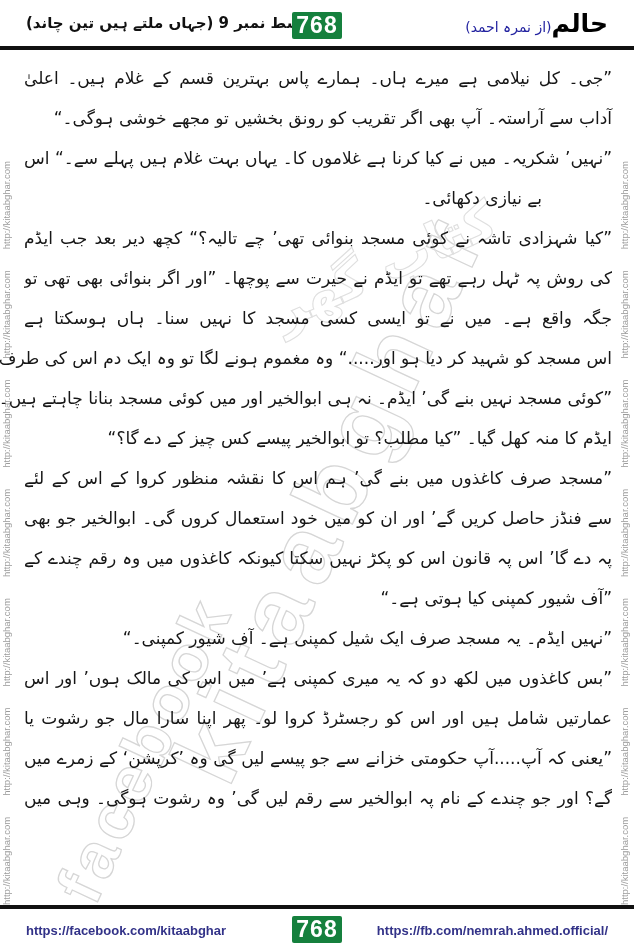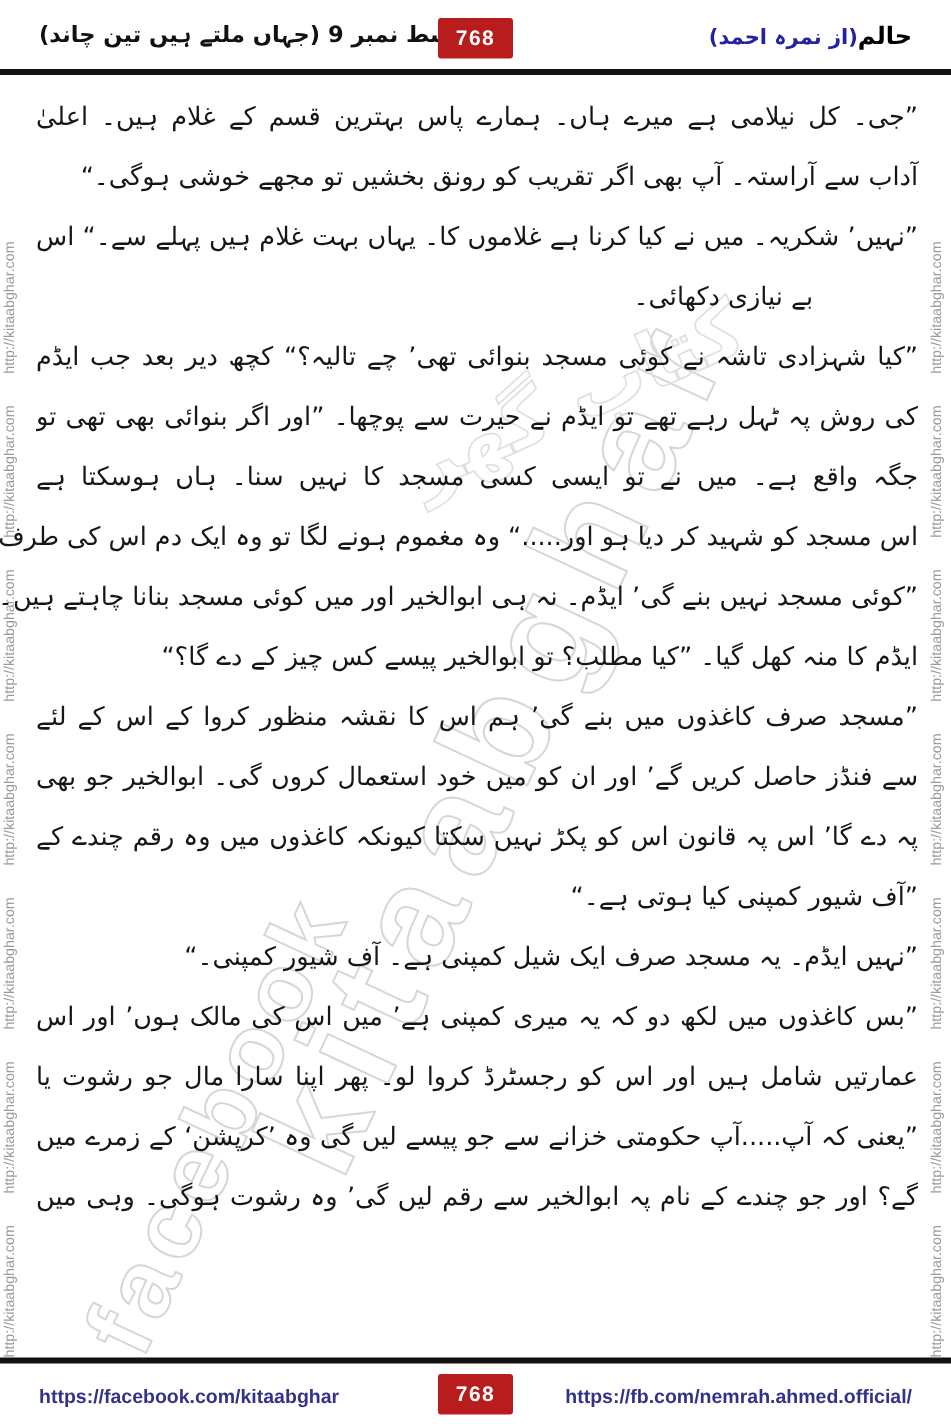--- a/index.html
+++ b/index.html
@@ -16,27 +16,27 @@
     position:absolute; top:0; left:0; right:0; height:46px;
     display:flex; align-items:center; justify-content:space-between;
     padding:0 26px; box-sizing:border-box;
     z-index:3;
   }
   .header-left {
     direction:rtl; font-size:15px; font-weight:bold; color:#111;
     white-space:nowrap;
   }
   .header-right { direction:rtl; white-space:nowrap; }
-  .header-right .book-title { font-size:16px; font-weight:bold; color:#000; }
-  .header-right .book-author { font-size:14px; font-weight:bold; color:#2323a0; }
+  .header-right .book-title { font-size:25px; font-weight:bold; color:#000; }
+  .header-right .book-author { font-size:14px; font-weight:normal; color:#2323a0; }
 
   .page-badge {
-    background:#b91c1c; color:#ffffff;
+    background:#15803d; color:#ffffff;
     font-family:"Liberation Sans", sans-serif;
-    font-size:14px; font-weight:bold;
+    font-size:23px; font-weight:bold;
     width:50px; height:27px; line-height:27px;
     text-align:center; border-radius:2px;
     letter-spacing:1px;
   }
   .header .page-badge { position:absolute; left:292px; top:12px; }
 
   .rule-top { position:absolute; top:46px; left:0; width:634px; height:4px; background:#111; z-index:3; }
   .rule-bottom { position:absolute; top:905px; left:0; width:634px; height:4px; background:#111; z-index:3; }
 
   

